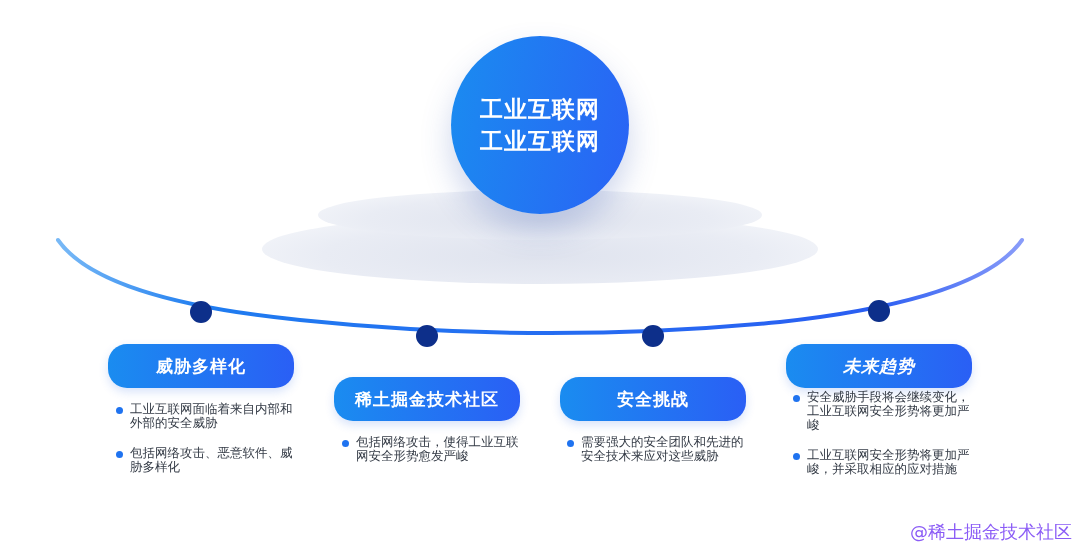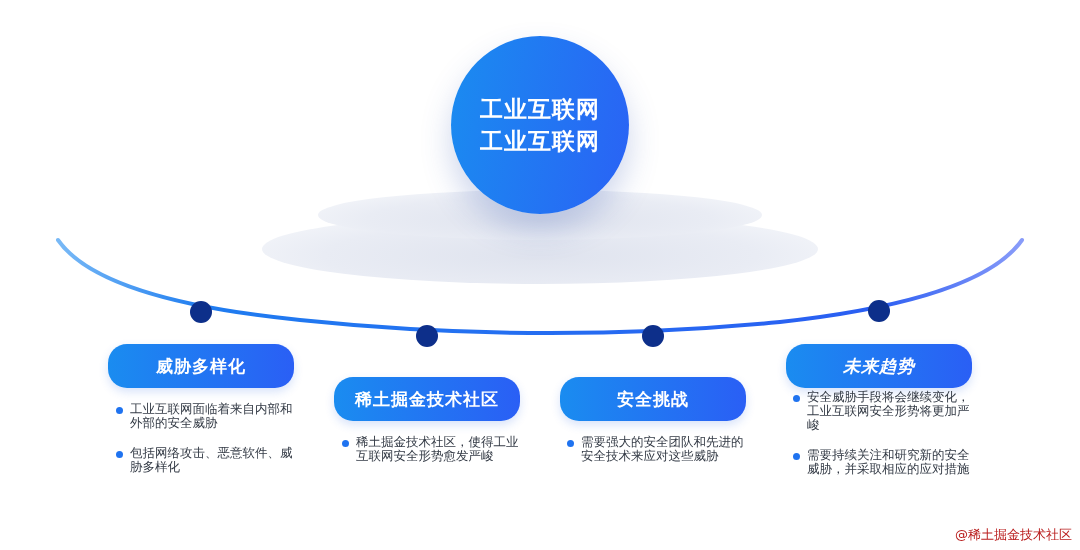--- a/index.html
+++ b/index.html
@@ -13,21 +13,21 @@
     display:flex; flex-direction:column; align-items:center; justify-content:center; color:#fff;
     font-weight:bold; font-size:23px; line-height:32px; letter-spacing:1px; }
   svg.arc { position:absolute; left:0; top:0; }
   .pill { position:absolute; height:44px; border-radius:19px;
     background: linear-gradient(90deg, #1a8cf0 0%, #2a5ff5 100%);
     color:#fff; font-weight:bold; font-size:17px; display:flex; align-items:center; justify-content:center;
     letter-spacing:1px; box-shadow:0 4px 10px rgba(40,100,230,0.18);text-align:right; }
   .list { position:absolute; font-size:12.5px; line-height:14px; color:#333a45; }
   .bullet { position:relative; padding-left:14px; margin-bottom:16px; }
   .bullet .dot { position:absolute; left:0; top:5px; width:7px; height:7px; border-radius:50%; background:#1f73f0; }
-  .watermark { position:absolute; right:8px; bottom:6px; font-size:13px; color:#b91c1c; }
+  .watermark { position:absolute; right:8px; bottom:6px; font-size:18px; color:#8b5cf6; }
 </style>
 </head>
 <body>
 
 <div class="ellipse" style="left:262px;top:214px;width:556px;height:70px;"></div>
 <div class="ellipse" style="left:318px;top:190px;width:444px;height:50px;"></div>
 
 <div class="hub">
   <div>工业互联网</div>
   <div>工业互联网</div>
@@ -54,31 +54,31 @@
 </div>
 <div class="list" style="left:116px;top:402px;width:180px;">
   <div class="bullet"><span class="dot"></span><span>工业互联网面临着来自内部和外部的安全威胁</span></div>
   <div class="bullet"><span class="dot"></span><span>包括网络攻击、恶意软件、威胁多样化</span></div>
 </div>
 
 <div class="pill" style="left:334px;top:377px;width:186px;">
   <span>稀土掘金技术社区</span>
 </div>
 <div class="list" style="left:342px;top:435px;width:180px;">
-  <div class="bullet"><span class="dot"></span><span>稀土掘金技术社区，使得工业互联网安全形势愈发严峻</span></div>
+  <div class="bullet"><span class="dot"></span><span>包括网络攻击，使得工业互联网安全形势愈发严峻</span></div>
 </div>
 
 <div class="pill" style="left:560px;top:377px;width:186px;">
   <span>安全挑战</span>
 </div>
 <div class="list" style="left:567px;top:435px;width:180px;">
   <div class="bullet"><span class="dot"></span><span>需要强大的安全团队和先进的安全技术来应对这些威胁</span></div>
 </div>
 
 <div class="pill" style="left:786px;top:344px;width:186px;font-style:italic;">
   <span>未来趋势</span>
 </div>
 <div class="list" style="left:793px;top:390px;width:180px;">
   <div class="bullet"><span class="dot"></span><span>安全威胁手段将会继续变化，工业互联网安全形势将更加严峻</span></div>
-  <div class="bullet"><span class="dot"></span><span>需要持续关注和研究新的安全威胁，并采取相应的应对措施</span></div>
+  <div class="bullet"><span class="dot"></span><span>工业互联网安全形势将更加严峻，并采取相应的应对措施</span></div>
 </div>
 
 <div class="watermark">@稀土掘金技术社区</div>
 
 </body></html>

